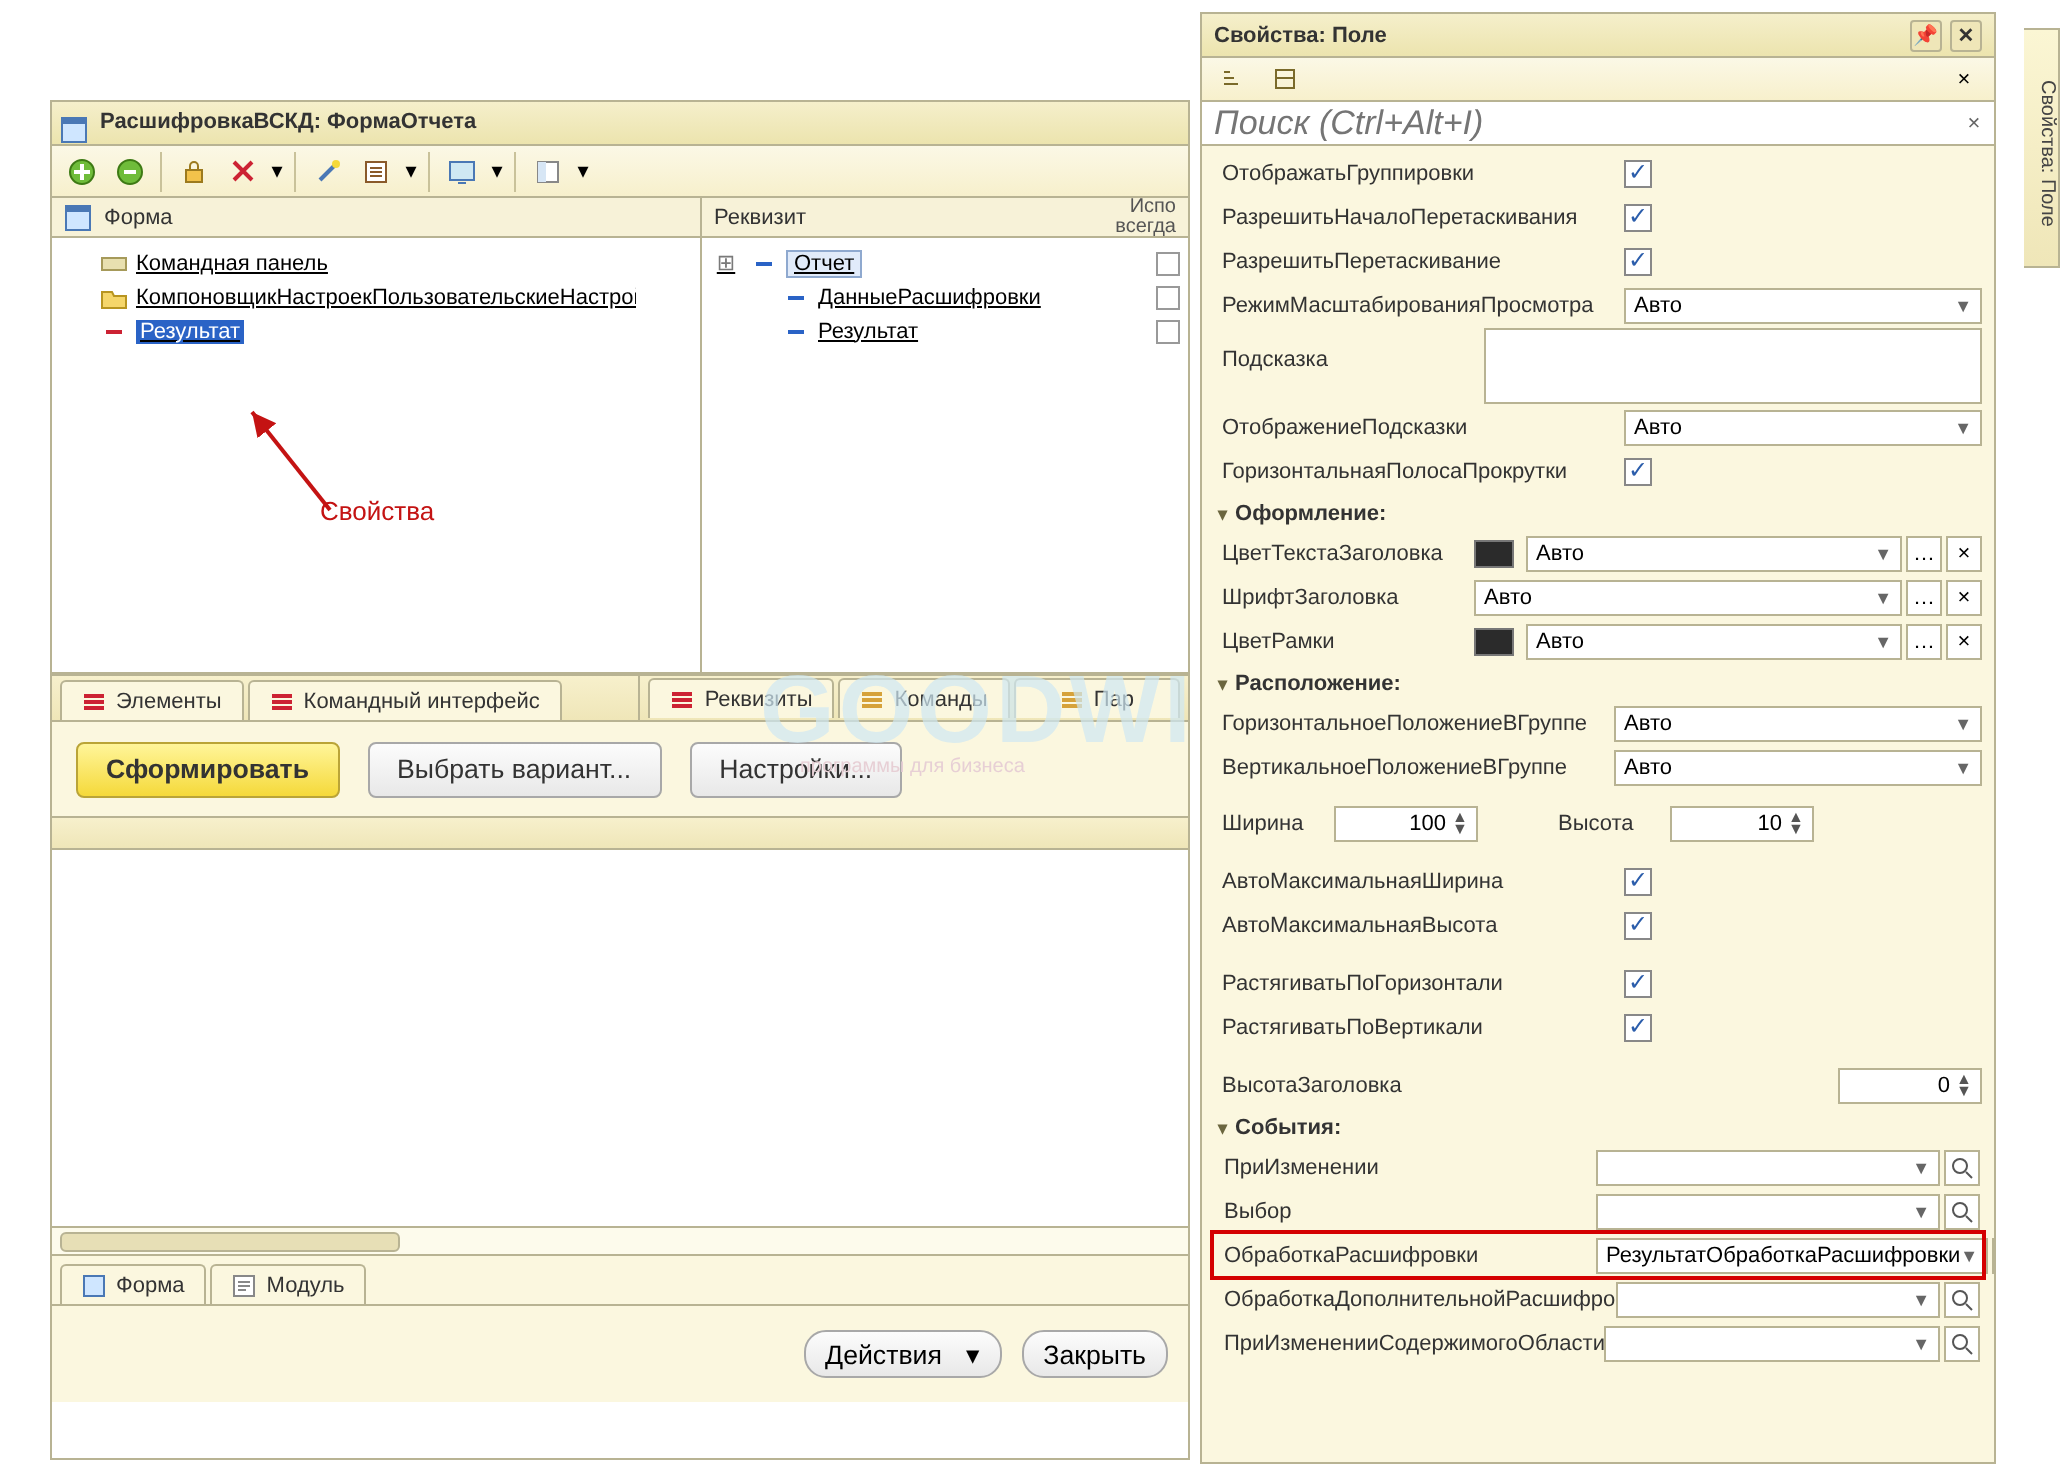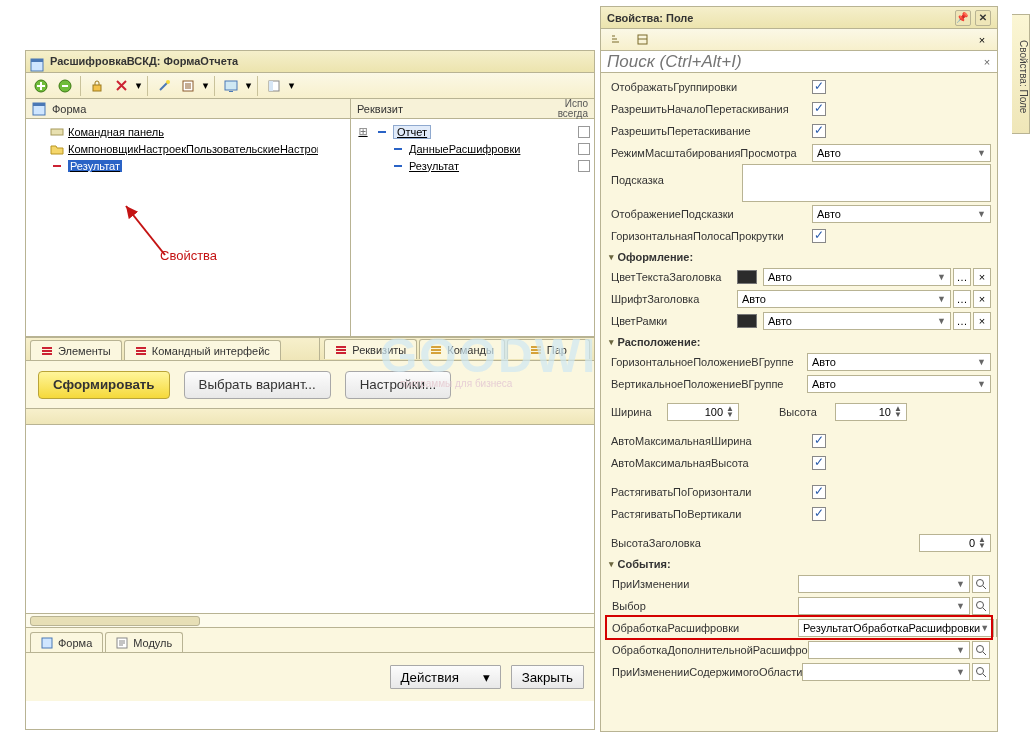--- a/index.html
+++ b/index.html
@@ -143,22 +143,22 @@
   }
 
   .bottom-bar{
     height:48px;
     background:#fbf7df;
     display:flex;align-items:center;justify-content:flex-end;
     gap:10px;padding:0 10px;
   }
   .btn-std{
     background:linear-gradient(#fcfcfc,#e8e8e8);
-    border:1px solid #a8a8a8;border-radius:1px;
-    height:24px;padding:0 10px;display:flex;align-items:center;gap:24px;cursor:pointer;
+    border:1px solid #a8a8a8;border-radius:11px;
+    height:24px;padding:0 10px;display:flex;align-items:center;gap:12px;cursor:pointer;
   }
 
   
   .anno-arrow{position:absolute;left:120px;top:200px;pointer-events:none;}
   .anno-text{position:absolute;left:160px;top:248px;color:#c41313;font-size:13px;pointer-events:none;}
 
   
   .wm{position:absolute;left:380px;top:328px;font-size:48px;letter-spacing:2px;color:#cfe8f3;font-weight:bold;pointer-events:none;font-family:Arial;opacity:.7;}
   .wm2{position:absolute;left:400px;top:378px;font-size:10px;color:#e7cfd5;pointer-events:none;}
 

